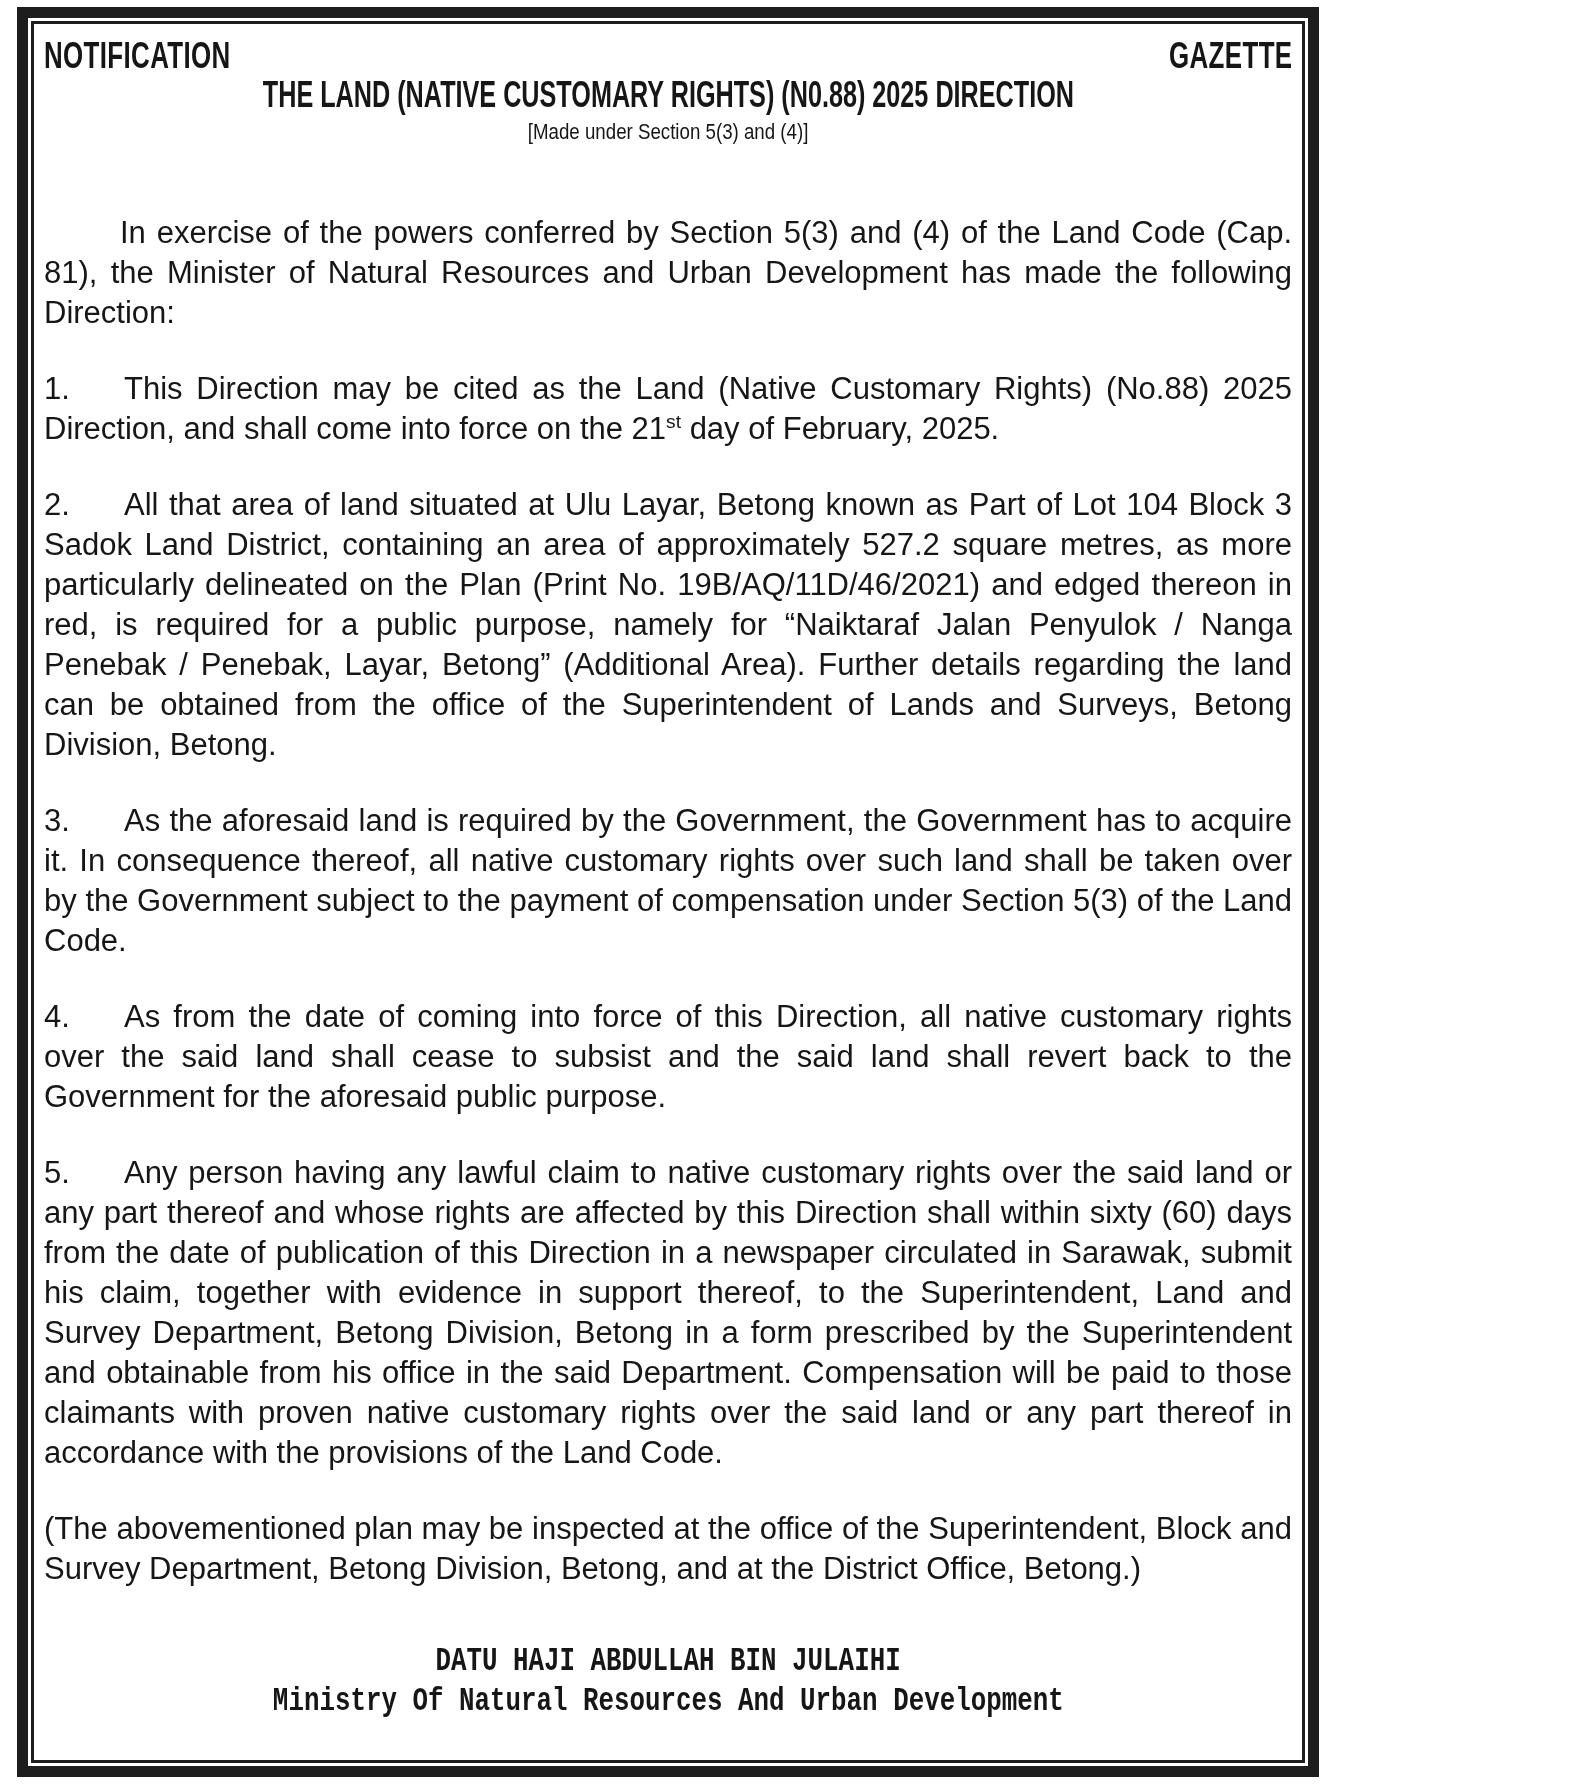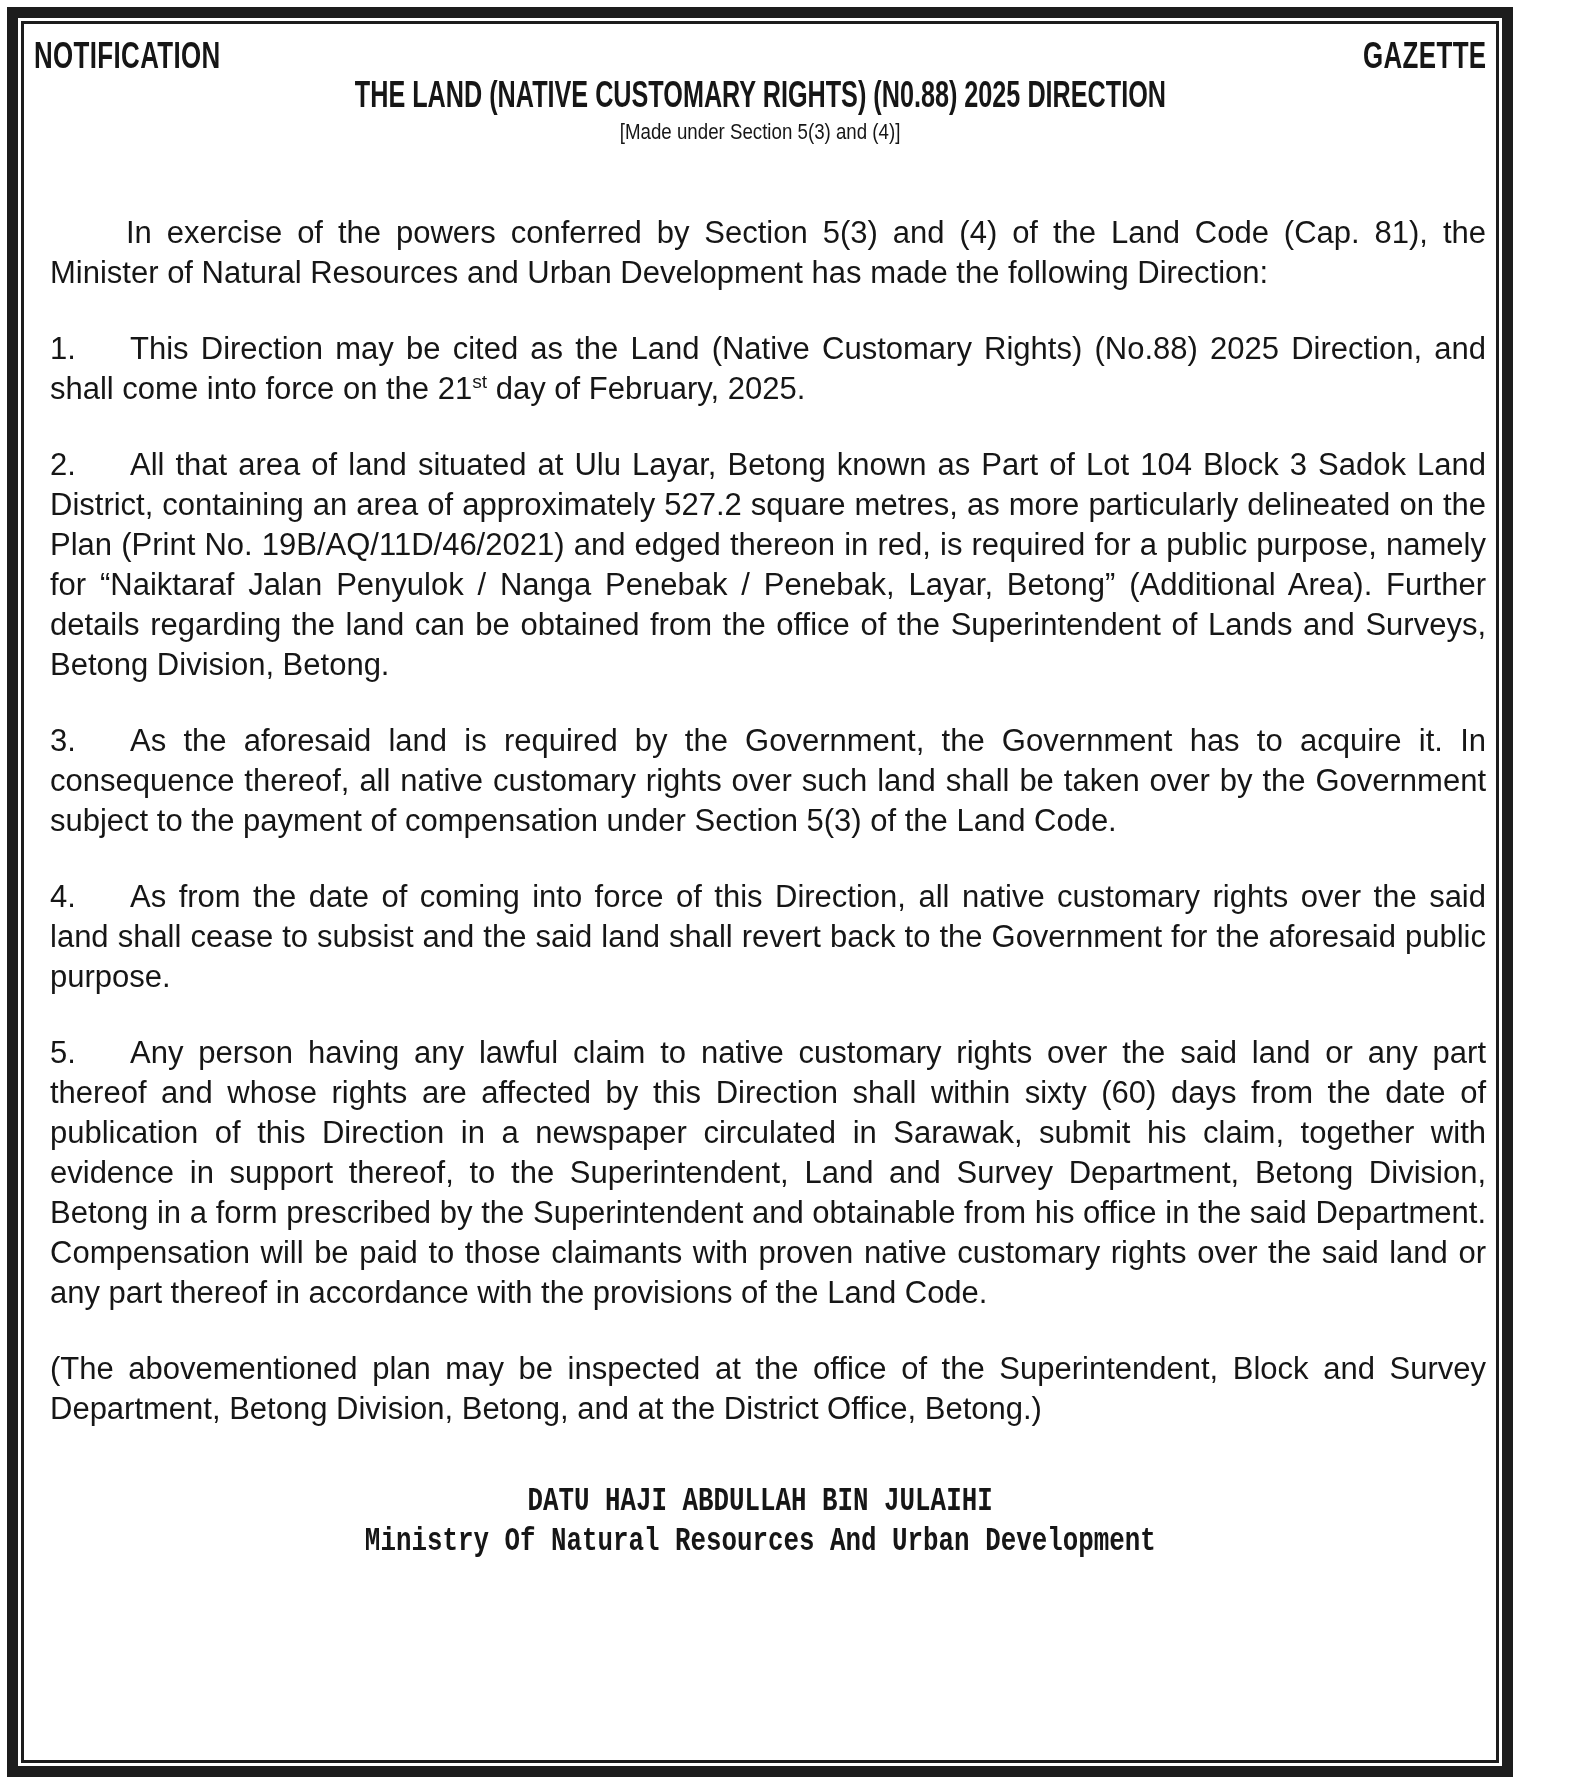--- a/index.html
+++ b/index.html
@@ -9,23 +9,23 @@
   }
   body {
     width: 1589px;
     height: 1790px;
     position: relative;
     font-family: "Liberation Sans", "DejaVu Sans", sans-serif;
     color: #161616;
   }
   .frame-outer {
     position: absolute;
-    left: 7px;
+    left: 17px;
     top: 7px;
-    width: 1506px;
+    width: 1302px;
     height: 1770px;
     border: 11px solid #1d1d1d;
     box-sizing: border-box;
   }
   .frame-inner {
     position: absolute;
     left: 3px;
     top: 3px;
     right: 3px;
     bottom: 3px;
@@ -53,21 +53,21 @@
   .center-line { text-align: center; line-height: 37px; white-space: nowrap; }
   .title-bold { font-weight: bold; font-size: 36px; }
   .title-bold .cond { display: inline-block; transform: scaleX(0.70); transform-origin: 50% 50%; }
   .subtitle { font-size: 22px; }
   .subtitle .cond { display: inline-block; transform: scaleX(0.85); transform-origin: 50% 50%; }
   
   .para {
     font-size: 31px;
     line-height: 40px;
     text-align: justify;
-    margin: 36px 0 0 16px;
+    margin: 36px 0 0 0;
   }
   .intro { margin-top: 63px; text-indent: 76px; }
   .pnum {
     display: inline-block;
     width: 80px;
     text-indent: 0;
   }
   sup { font-size: 0.62em; line-height: 0; }
   
   .made-by {

